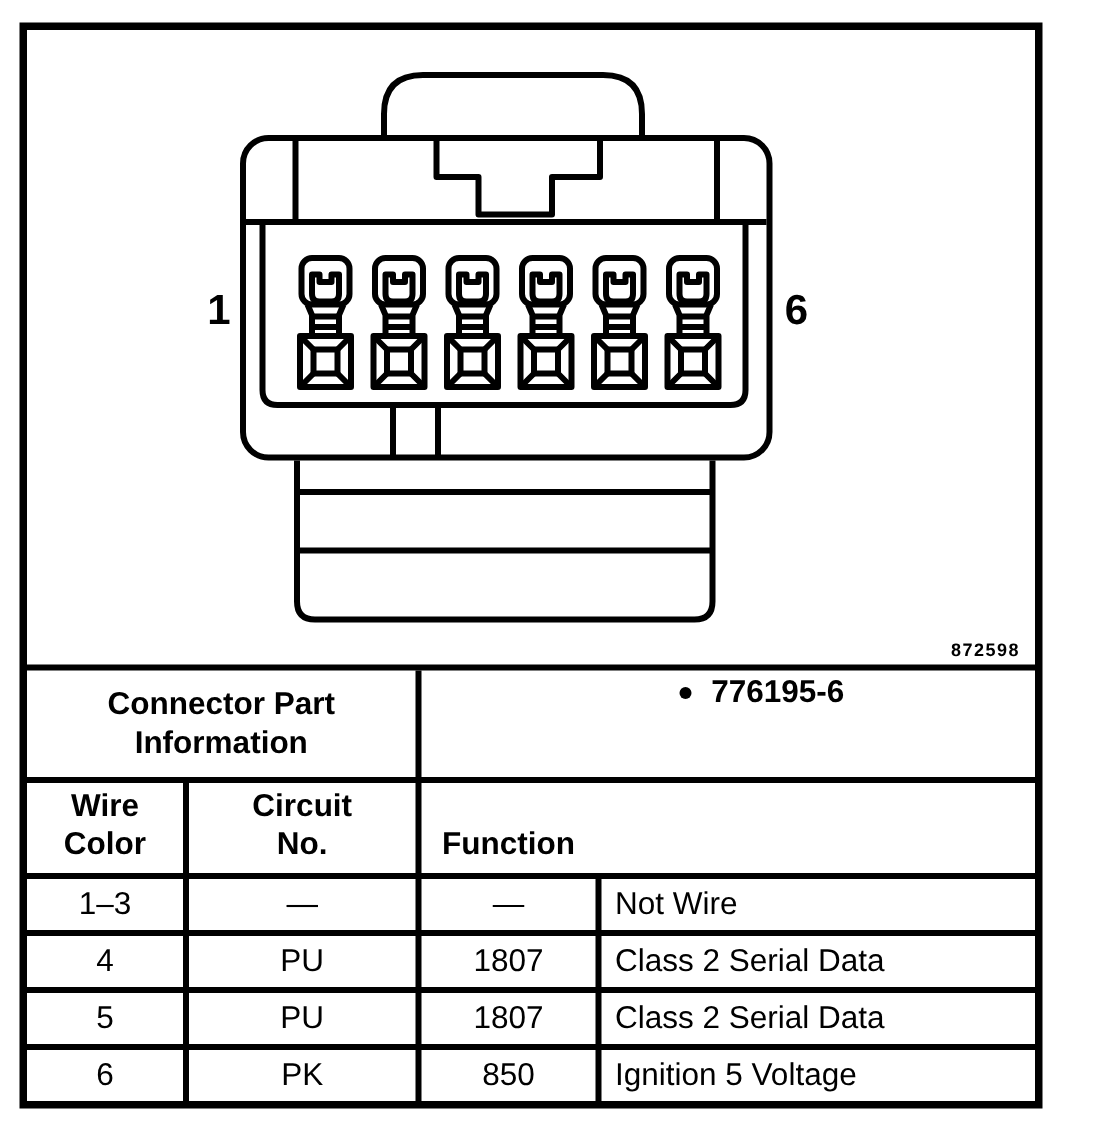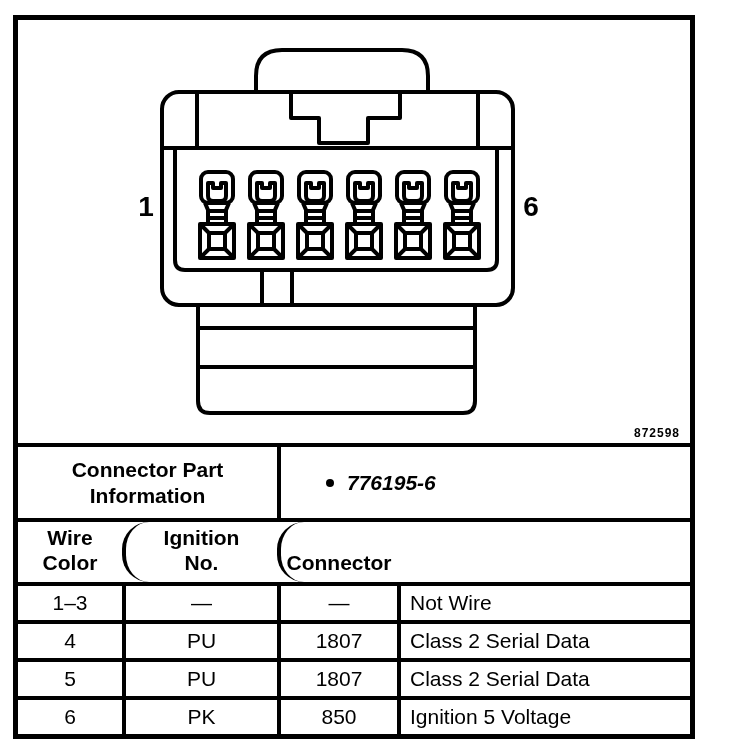--- a/index.html
+++ b/index.html
@@ -14,24 +14,24 @@
   .pin-num{font-size:28px;font-weight:bold;font-family:"Liberation Sans",sans-serif;fill:#000;}
   
   .row{display:grid;border-top:4px solid #000;}
   .part-row{grid-template-columns:259px 413px;height:71px;}
   .hdr-row{grid-template-columns:104px 155px 120px 293px;height:60px;}
   .data-row{grid-template-columns:104px 155px 120px 293px;height:34px;}
   .cell{display:flex;align-items:center;justify-content:center;box-sizing:border-box;overflow:hidden;}
   .cell+.cell{border-left:4px solid #000;}
   .ml{white-space:pre-line;text-align:center;}
   .part-title{font-size:21px;font-weight:bold;line-height:26px;}
-  .bullet-cell{flex-direction:column;align-items:flex-start;justify-content:center;padding-left:45px;font-style:italic;}
+  .bullet-cell{flex-direction:row;align-items:flex-start;justify-content:center;padding-left:45px;}
   .bullet-line{display:flex;align-items:center;font-size:21px;font-weight:bold;line-height:30px;}
   .dot{width:8px;height:8px;border-radius:50%;background:#000;margin-right:13px;flex:0 0 auto;}
-  .hdr{font-size:21px;font-weight:bold;line-height:25px;align-items:flex-end;padding-bottom:7px;border-radius:27px;}
+  .hdr{font-size:21px;font-weight:bold;line-height:25px;align-items:flex-end;padding-bottom:7px;}
   .data{font-size:21px;font-weight:normal;}
   .fn-cell{justify-content:flex-start;padding-left:9px;}
 </style>
 </head>
 <body>
 
 <div class="frame">
 
   <div class="diagram-area">
     <svg width="672" height="423" viewBox="0 0 672 423">
@@ -115,25 +115,25 @@
       </div>
     </div>
   </div>
 
   <div class="row hdr-row">
     <div class="cell hdr">
         <span class="ml">Wire
 Color</span>
       </div>
     <div class="cell hdr">
-        <span class="ml">Ignition
+        <span class="ml">Circuit
 No.</span>
       </div>
     <div class="cell hdr">
-        <span class="ml">Connector</span>
+        <span class="ml">Function</span>
       </div>
   </div>
 
   <div class="row data-row">
     <div class="cell data">1–3</div>
     <div class="cell data">—</div>
     <div class="cell data">—</div>
     <div class="cell data fn-cell">Not Wire</div>
   </div>
 

